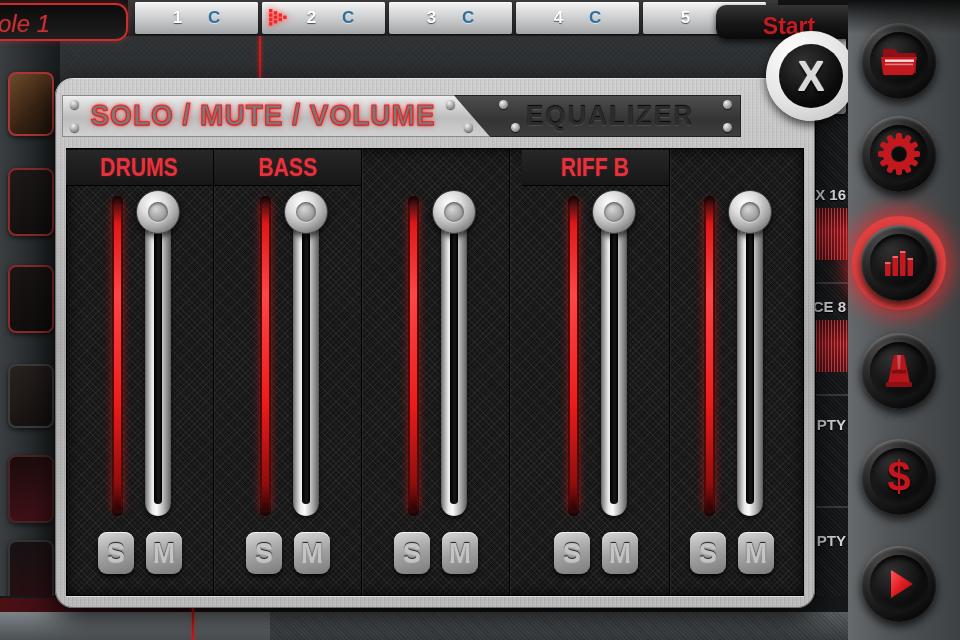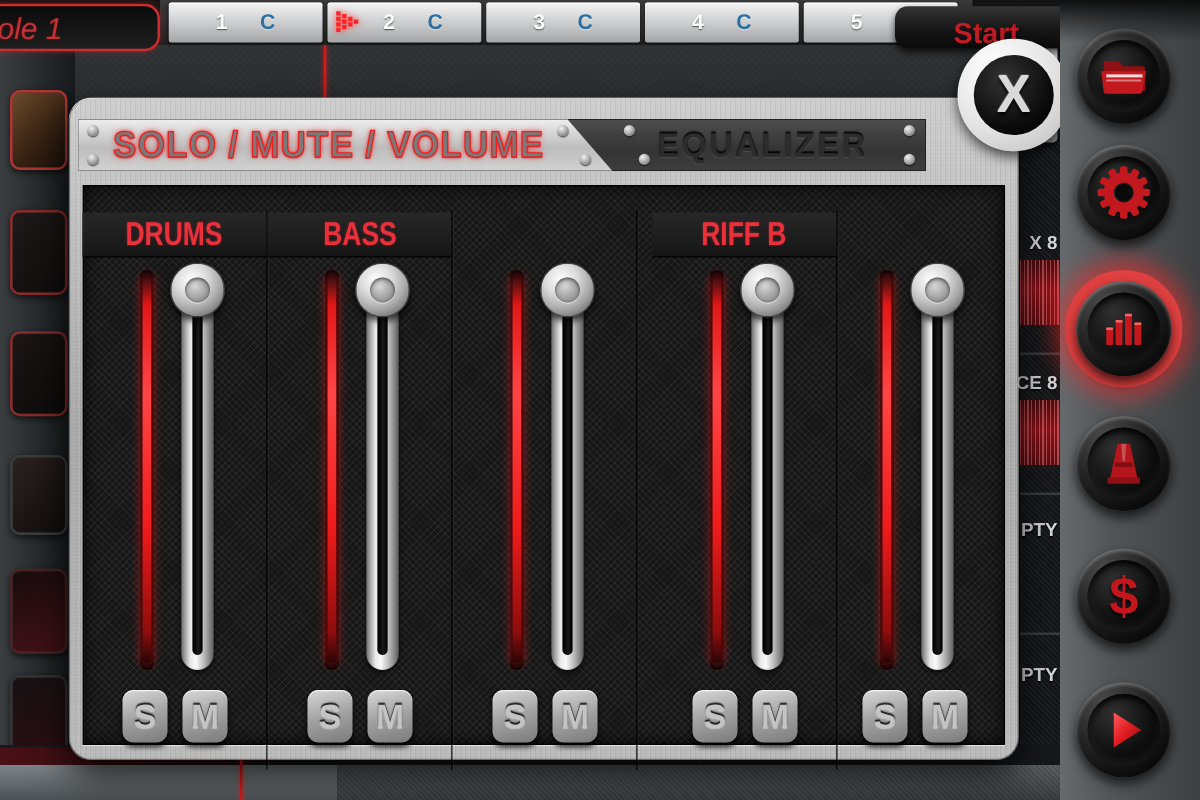--- a/index.html
+++ b/index.html
@@ -84,21 +84,21 @@
     transform:scaleY(1.05);margin-left:26px;}
   .screw{position:absolute;width:9px;height:9px;border-radius:50%;
     background:radial-gradient(circle at 35% 30%,#f2f2f2,#9a9a9a 60%,#555);
     box-shadow:0 1px 1px rgba(0,0,0,.6);}
   .channel-area{position:absolute;left:11px;top:70px;width:738px;height:448px;background-color:#161616;
     background-image:
       repeating-linear-gradient(45deg,rgba(255,255,255,.05) 0 1px,transparent 1px 4px),
       repeating-linear-gradient(-45deg,rgba(255,255,255,.05) 0 1px,transparent 1px 4px);
     box-shadow:inset 0 0 0 1px #000, inset 0 0 14px rgba(0,0,0,.95), 0 1px 0 rgba(255,255,255,.55);}
   .channel{position:absolute;top:0;width:148px;height:448px;border-right:1px solid rgba(0,0,0,.9);
-    box-shadow:1px 0 0 rgba(255,255,255,.05);margin-top:20px;}
+    box-shadow:1px 0 0 rgba(255,255,255,.05);}
   .channel.last{border-right:none;box-shadow:none;}
   .ch-label-bar{position:absolute;left:0;top:2px;width:100%;height:36px;
     background:linear-gradient(180deg,#272727,#161616);border-bottom:1px solid #000;
     display:flex;align-items:center;justify-content:center;}
   .ch-label{color:#e9303b;font-weight:bold;font-size:23px;letter-spacing:0;
     transform:scale(.92,1.15);text-shadow:0 0 2px rgba(255,40,50,.45);white-space:nowrap;}
   .meter{position:absolute;left:46px;top:48px;width:11px;height:320px;border-radius:5px;
     background:#060606;box-shadow:inset 0 0 3px #000,0 0 1px rgba(255,255,255,.12);}
   .meter-fill{position:absolute;left:2px;top:6px;width:7px;height:308px;border-radius:3px;
     background:linear-gradient(180deg,#3c0f10 0%,#e01717 7%,#ff4545 30%,#ef1b1b 65%,#8e0d0d 92%,#2a0505 100%);
@@ -162,21 +162,21 @@
   <div class="left-col">
     <div class="thumb" style="top:36px;height:64px;border-color:#b03434;background:linear-gradient(135deg,#6b4a2a,#3a2414 55%,#1c120a);"></div>
     <div class="thumb" style="top:132px;height:68px;border-color:#8a2a2a;background:linear-gradient(135deg,#201a1a,#0e0c0c);"></div>
     <div class="thumb" style="top:229px;height:68px;border-color:#8a2a2a;background:linear-gradient(135deg,#1c1616,#0c0a0a);"></div>
     <div class="thumb" style="top:328px;height:64px;border-color:#3c3c3c;background:linear-gradient(135deg,#2a2220,#100d0c);"></div>
     <div class="thumb" style="top:419px;height:68px;border-color:#4a2424;background:linear-gradient(160deg,#180c0c,#3c1016 80%);"></div>
     <div class="thumb" style="top:504px;height:68px;border-color:#343434;background:linear-gradient(160deg,#161214,#2a0e12 85%);"></div>
   </div>
 
   <div class="rack-col">
-    <div class="rack-label" style="top:150px;">X 8</div>
+    <div class="rack-label" style="top:150px;">X 16</div>
     <div class="rack-wave" style="top:172px;"></div>
     <div class="rack-sep" style="top:246px;"></div>
     <div class="rack-label" style="top:262px;">CE 8</div>
     <div class="rack-wave" style="top:284px;"></div>
     <div class="rack-sep" style="top:358px;"></div>
     <div class="rack-label" style="top:380px;">PTY</div>
     <div class="rack-sep" style="top:470px;"></div>
     <div class="rack-label" style="top:496px;">PTY</div>
     <div class="rack-sep" style="top:582px;"></div>
   </div>

